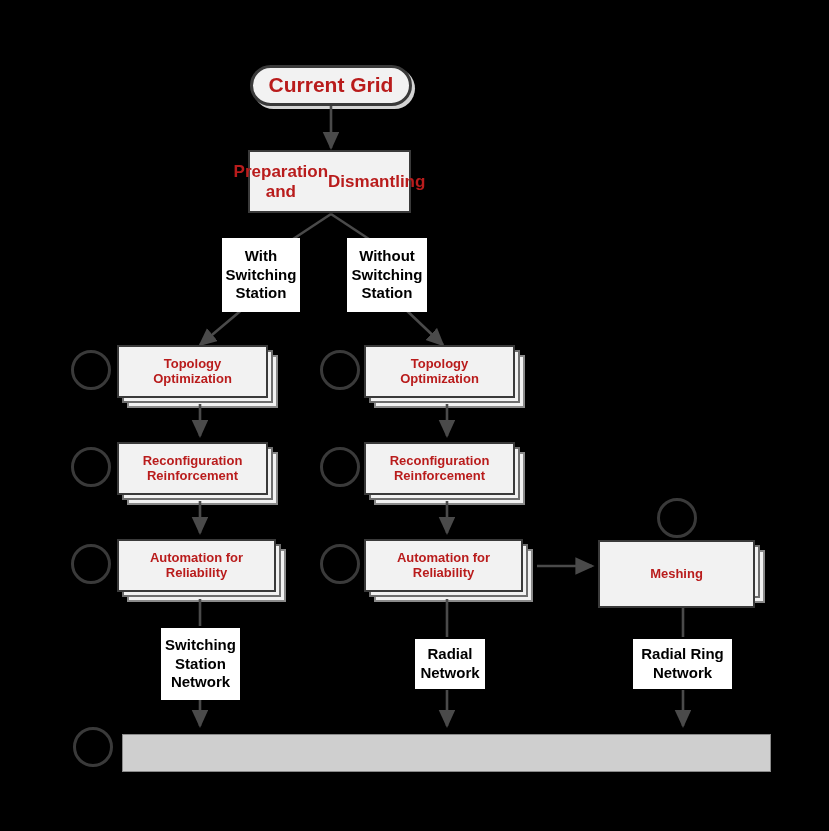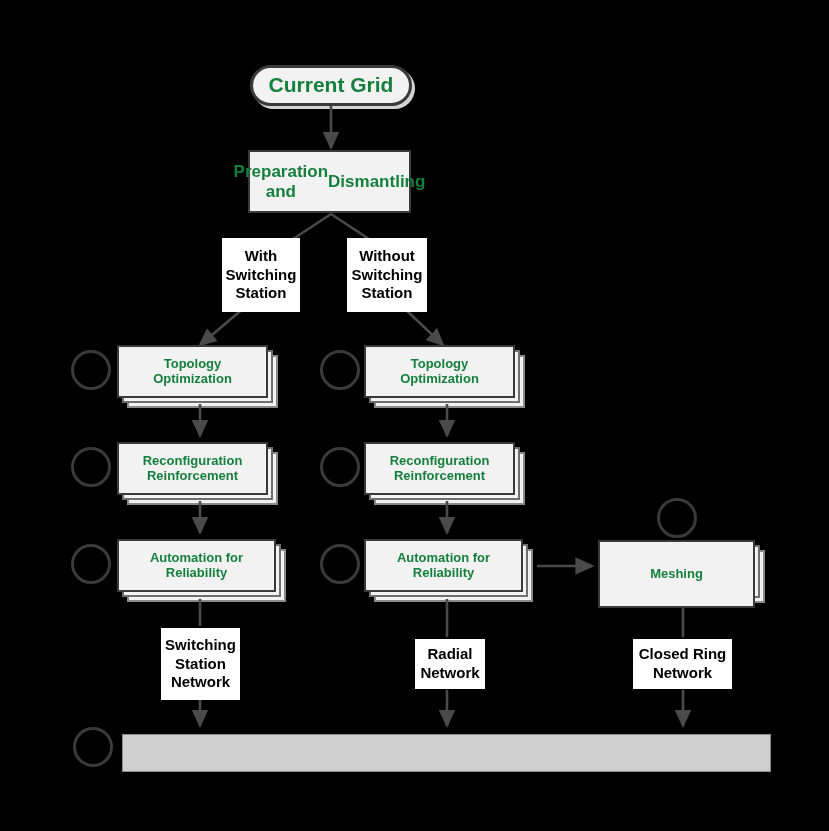--- a/index.html
+++ b/index.html
@@ -19,21 +19,21 @@
   }
 
   
   .node {
     position: absolute;
     box-sizing: border-box;
     display: flex;
     align-items: center;
     justify-content: center;
     text-align: center;
-    color: #15803d;
+    color: #b91c1c;
     font-weight: bold;
     line-height: 1.15;
     background: #f2f2f2;
     border: 2px solid #3a3a3a;
   }
 
   
   .terminator {
     border-radius: 22px;
     border: 3px solid #3a3a3a;
@@ -238,20 +238,20 @@
     <span>Station</span>
     <span>Network</span>
   </div>
 
   <div class="edge-label" style="left:415px; top:639px; width:70px; height:50px; flex-direction:column;">
     <span>Radial</span>
     <span>Network</span>
   </div>
 
   <div class="edge-label" style="left:633px; top:639px; width:99px; height:50px; flex-direction:column;">
-    <span>Closed Ring</span>
+    <span>Radial Ring</span>
     <span>Network</span>
   </div>
 
   <div class="marker-circle" style="left:73px; top:727px; width:40px; height:40px;"></div>
   <div class="bar-shadow" style="left:122px; top:734px; width:649px; height:38px;"></div>
 
 </div>
 
 </body></html>

